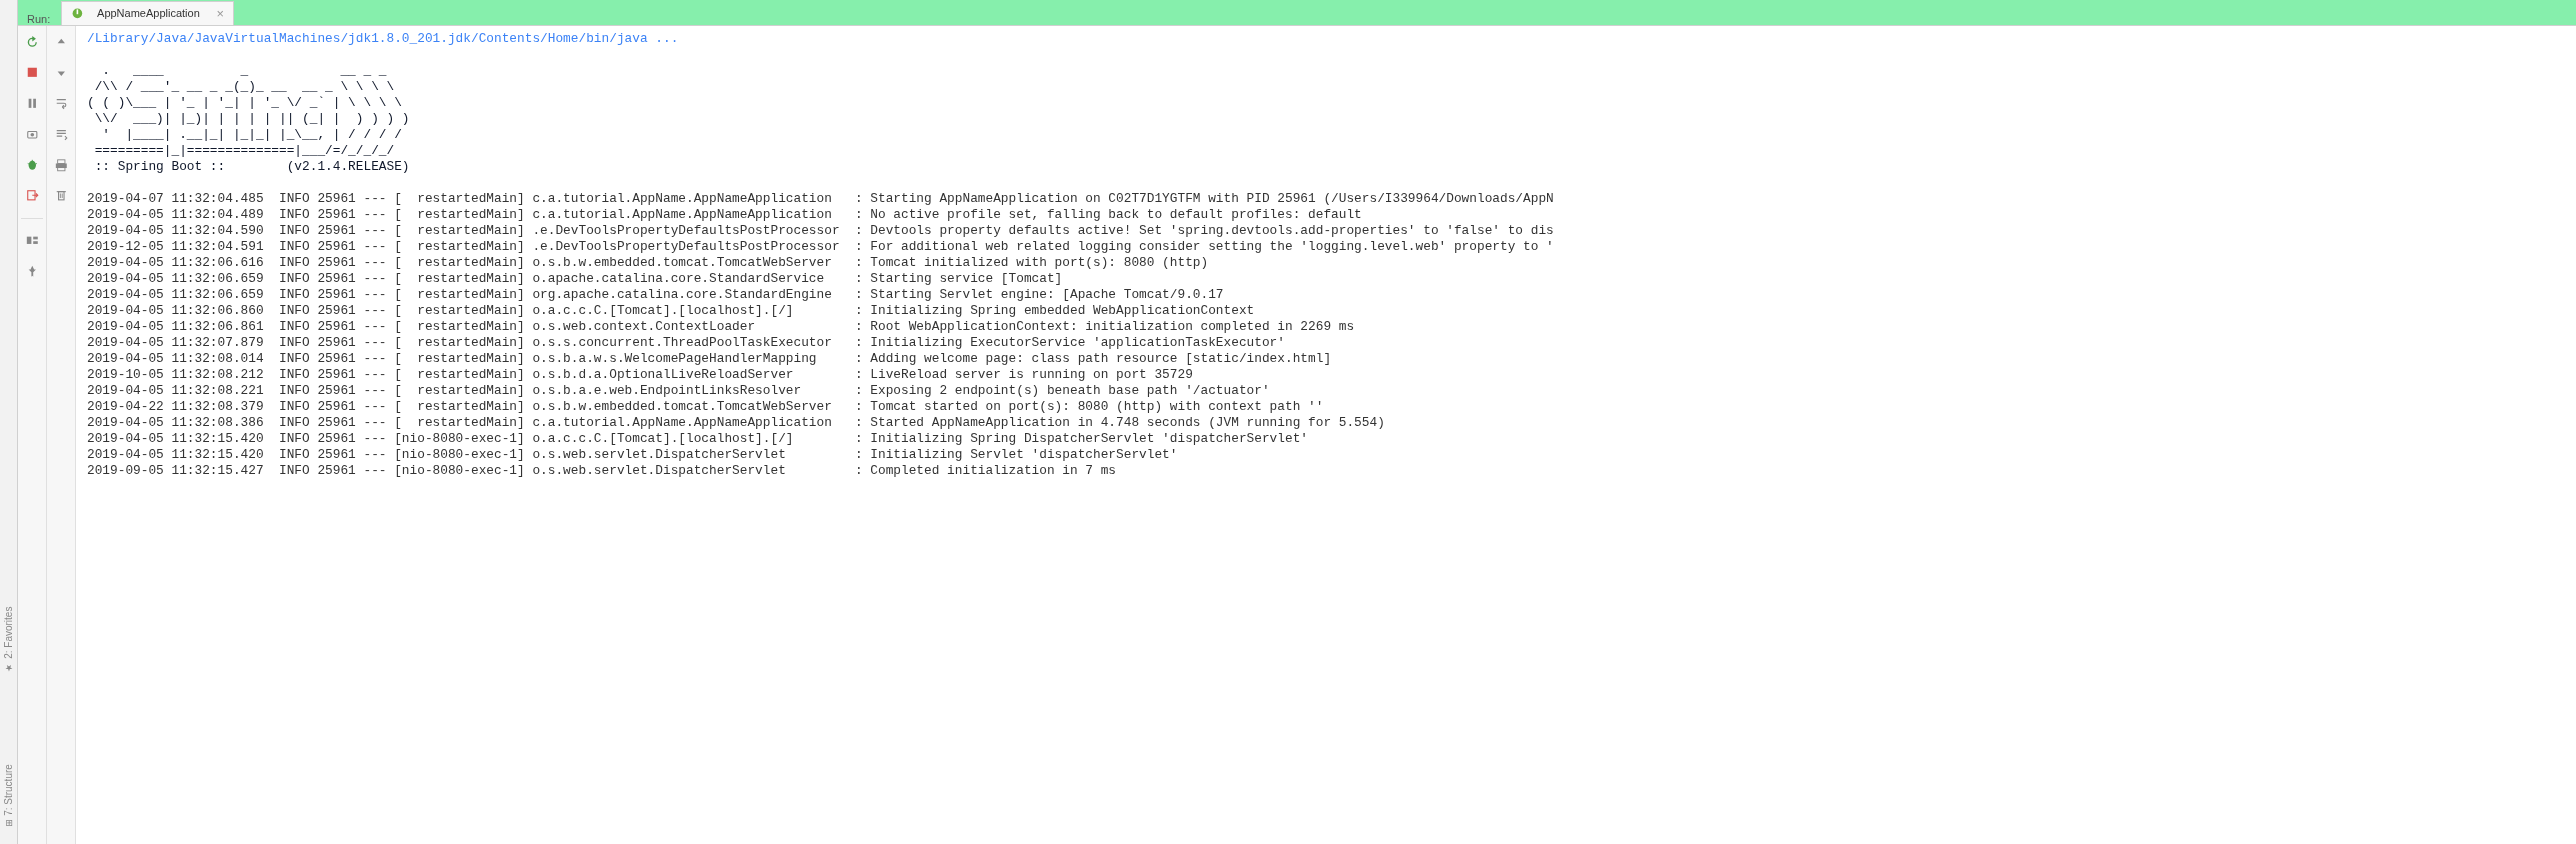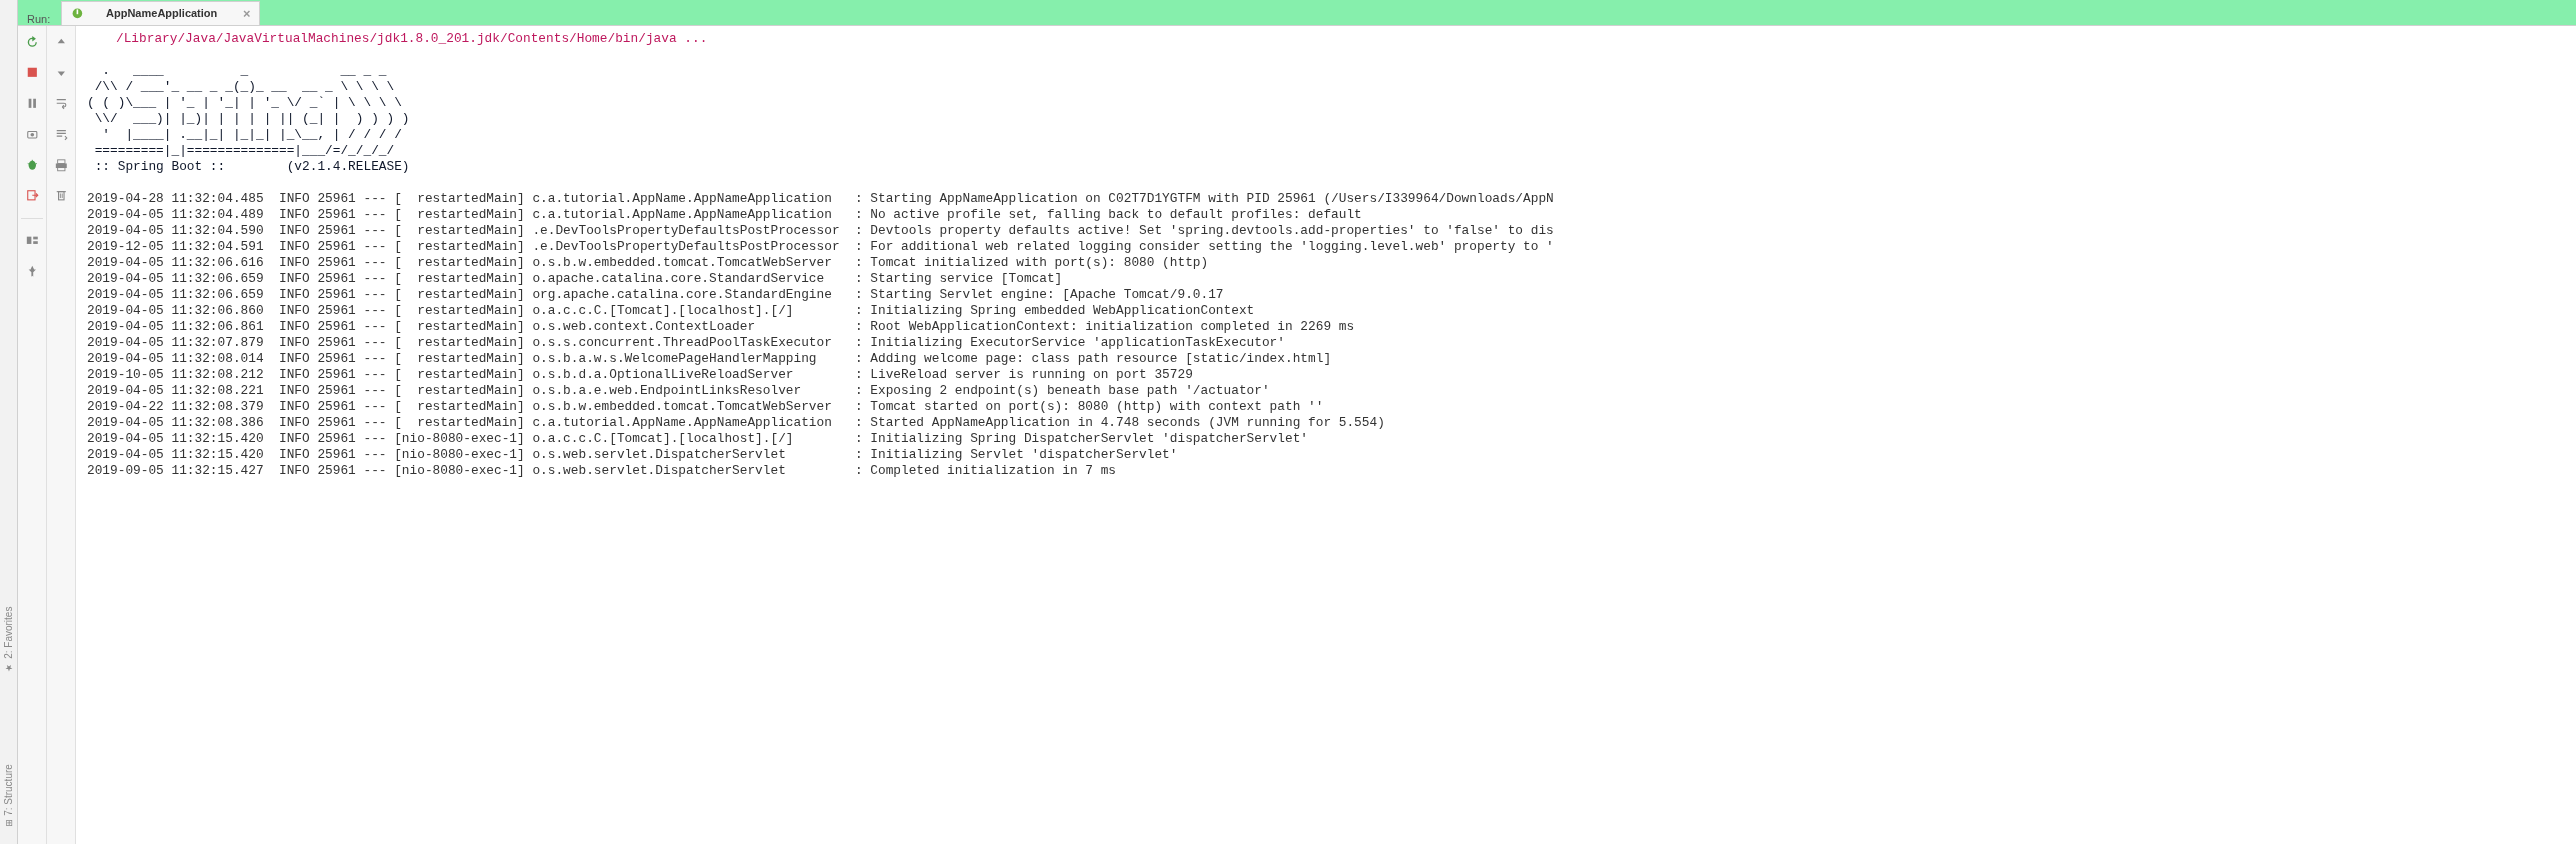--- a/index.html
+++ b/index.html
@@ -50,29 +50,28 @@
       padding-left: 9px;
     }
     .run-label {
       font-size: 11px;
       color: #555;
       margin-right: 11px;
     }
     .tab {
       display: flex;
       align-items: center;
-      gap: 22px;
+      gap: 13px;
       padding: 3.6px 9px;
       background: #f7f7f7;
       border: 0.9px solid #d0d0d0;
       border-bottom: none;
       font-size: 11px;
       color: #333;
       cursor: pointer;
-      font-weight: bold;
     }
     .tab-icon {
       width: 12.8px;
       height: 12.8px;
       display: inline-flex;
       align-items: center;
       justify-content: center;
     }
     .tab-close {
       color: #999;
@@ -119,21 +118,21 @@
       flex: 1;
       background: #fff;
       font-family: Menlo, Monaco, "Courier New", monospace;
       font-size: 12.8px;
       line-height: 1.25;
       color: #333;
       padding: 5.5px 11px;
       white-space: pre;
       overflow: hidden;
     }
-    .cmd-line { color: #be185d; margin-left: 29px; }
+    .cmd-line { color: #3b82f6; }
     .green { color: #4a9c4a; }
     .spring-line { color: #0f172a; }
   </style>
 </head>
 <body>
 
 <div class="left-tool-windows">
   <div class="tool-window-label">
     <span class="star"></span>
     <span>2: Favorites</span>
@@ -253,21 +252,21 @@
     <div class="console" id="console-output"><span class="cmd-line">/Library/Java/JavaVirtualMachines/jdk1.8.0_201.jdk/Contents/Home/bin/java ...</span>
 
 <span class="green spring-line">  .   ____          _            __ _ _</span>
 <span class="green spring-line"> /\\ / ___'_ __ _ _(_)_ __  __ _ \ \ \ \</span>
 <span class="green spring-line">( ( )\___ | '_ | '_| | '_ \/ _` | \ \ \ \</span>
 <span class="green spring-line"> \\/  ___)| |_)| | | | | || (_| |  ) ) ) )</span>
 <span class="green spring-line">  '  |____| .__|_| |_|_| |_\__, | / / / /</span>
 <span class="green spring-line"> =========|_|==============|___/=/_/_/_/</span>
 <span class="green spring-line"> :: Spring Boot ::        (v2.1.4.RELEASE)</span>
 
-<span>2019-04-28 11:32:04.485  INFO 25961 --- [  restartedMain] c.a.tutorial.AppName.AppNameApplication   : Starting AppNameApplication on C02T7D1YGTFM with PID 25961 (/Users/I339964/Downloads/AppN</span>
+<span>2019-04-07 11:32:04.485  INFO 25961 --- [  restartedMain] c.a.tutorial.AppName.AppNameApplication   : Starting AppNameApplication on C02T7D1YGTFM with PID 25961 (/Users/I339964/Downloads/AppN</span>
 <span>2019-04-05 11:32:04.489  INFO 25961 --- [  restartedMain] c.a.tutorial.AppName.AppNameApplication   : No active profile set, falling back to default profiles: default</span>
 <span>2019-04-05 11:32:04.590  INFO 25961 --- [  restartedMain] .e.DevToolsPropertyDefaultsPostProcessor  : Devtools property defaults active! Set 'spring.devtools.add-properties' to 'false' to dis</span>
 <span>2019-12-05 11:32:04.591  INFO 25961 --- [  restartedMain] .e.DevToolsPropertyDefaultsPostProcessor  : For additional web related logging consider setting the 'logging.level.web' property to '</span>
 <span>2019-04-05 11:32:06.616  INFO 25961 --- [  restartedMain] o.s.b.w.embedded.tomcat.TomcatWebServer   : Tomcat initialized with port(s): 8080 (http)</span>
 <span>2019-04-05 11:32:06.659  INFO 25961 --- [  restartedMain] o.apache.catalina.core.StandardService    : Starting service [Tomcat]</span>
 <span>2019-04-05 11:32:06.659  INFO 25961 --- [  restartedMain] org.apache.catalina.core.StandardEngine   : Starting Servlet engine: [Apache Tomcat/9.0.17</span>
 <span>2019-04-05 11:32:06.860  INFO 25961 --- [  restartedMain] o.a.c.c.C.[Tomcat].[localhost].[/]        : Initializing Spring embedded WebApplicationContext</span>
 <span>2019-04-05 11:32:06.861  INFO 25961 --- [  restartedMain] o.s.web.context.ContextLoader             : Root WebApplicationContext: initialization completed in 2269 ms</span>
 <span>2019-04-05 11:32:07.879  INFO 25961 --- [  restartedMain] o.s.s.concurrent.ThreadPoolTaskExecutor   : Initializing ExecutorService 'applicationTaskExecutor'</span>
 <span>2019-04-05 11:32:08.014  INFO 25961 --- [  restartedMain] o.s.b.a.w.s.WelcomePageHandlerMapping     : Adding welcome page: class path resource [static/index.html]</span>

